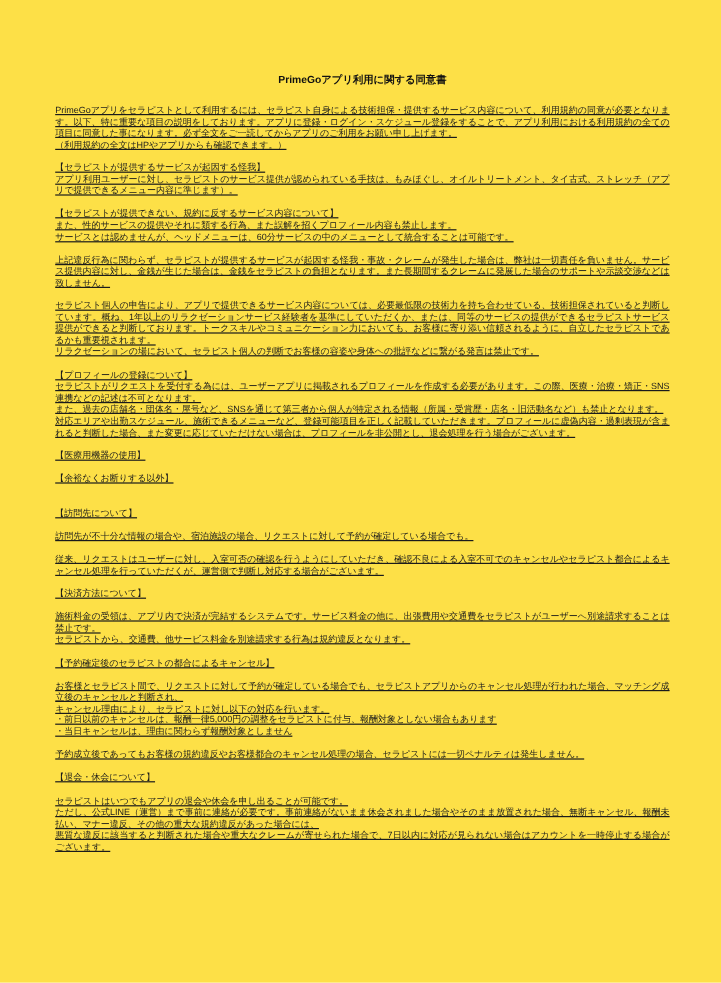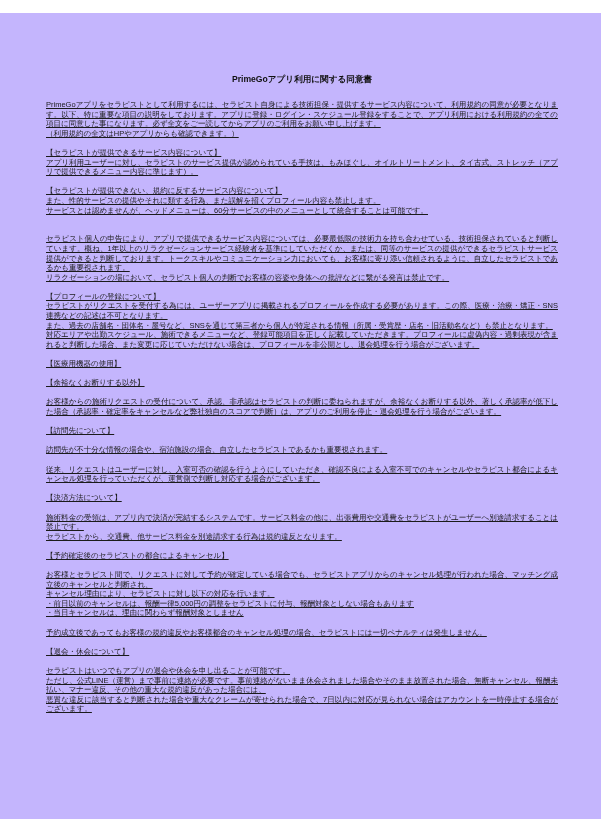--- a/index.html
+++ b/index.html
@@ -1,21 +1,21 @@
 <!DOCTYPE html>
 <html><head>
 <meta charset="utf-8">
 <style>
   html, body { margin: 0; padding: 0; background: #ffffff; }
   body {
     width: 601px; height: 819px; position: relative; overflow: hidden;
     font-family: "Liberation Sans", "DejaVu Sans", sans-serif;
     -webkit-font-smoothing: antialiased;
   }
-  .page { position: absolute; inset: 0; background: #c4b5fd; margin-top: 13px; }
+  .page { position: absolute; inset: 0; background: #fde047; }
   .doc {
     position: absolute; left: 46px; top: 60px; width: 512px;
     color: #1b1b1b; font-size: 7.5px; line-height: 9.6px;
     text-align: justify; text-justify: inter-ideograph;
     word-break: break-all;
   }
   .title {
     text-align: center; font-weight: bold; font-size: 8.6px;
     line-height: 12px; margin: 0 0 15px 0; color: #111;
   }
@@ -27,51 +27,51 @@
 
 <div class="page">
   <div class="doc">
 
     <div class="title">PrimeGoアプリ利用に関する同意書</div>
 
     <div class="p">PrimeGoアプリをセラピストとして利用するには、セラピスト自身による技術担保・提供するサービス内容について、利用規約の同意が必要となります。以下、特に重要な項目の説明をしております。アプリに登録・ログイン・スケジュール登録をすることで、アプリ利用における利用規約の全ての項目に同意した事になります。必ず全文をご一読してからアプリのご利用をお願い申し上げます。</div>
     <div class="p">（利用規約の全文はHPやアプリからも確認できます。）</div>
     <div class="sp"></div>
 
-    <div class="h">【セラピストが提供できるサービス内容について】</div>
+    <div class="h">【セラピストが提供するサービスが起因する怪我】</div>
     <div class="p">アプリ利用ユーザーに対し、セラピストのサービス提供が認められている手技は、もみほぐし、オイルトリートメント、タイ古式、ストレッチ（アプリで提供できるメニュー内容に準じます）。</div>
     <div class="sp"></div>
 
     <div class="h">【セラピストが提供できない、規約に反するサービス内容について】</div>
     <div class="p">また、性的サービスの提供やそれに類する行為、また誤解を招くプロフィール内容も禁止します。</div>
     <div class="p">サービスとは認めませんが、ヘッドメニューは、60分サービスの中のメニューとして統合することは可能です。</div>
     <div class="sp"></div>
+    <div class="p">上記違反行為に関わらず、セラピストが提供するサービスが起因する怪我・事故・クレームが発生した場合は、弊社は一切責任を負いません。サービス提供内容に対し、金銭が生じた場合は、金銭をセラピストの負担となります。また長期間するクレームに発展した場合のサポートや示談交渉などは致しません。</div>
     <div class="sp"></div>
 
     <div class="p">セラピスト個人の申告により、アプリで提供できるサービス内容については、必要最低限の技術力を持ち合わせている、技術担保されていると判断しています。概ね、1年以上のリラクゼーションサービス経験者を基準にしていただくか、または、同等のサービスの提供ができるセラピストサービス提供ができると判断しております。トークスキルやコミュニケーション力においても、お客様に寄り添い信頼されるように、自立したセラピストであるかも重要視されます。</div>
     <div class="p">リラクゼーションの場において、セラピスト個人の判断でお客様の容姿や身体への批評などに繋がる発言は禁止です。</div>
     <div class="sp"></div>
 
     <div class="h">【プロフィールの登録について】</div>
     <div class="p">セラピストがリクエストを受付する為には、ユーザーアプリに掲載されるプロフィールを作成する必要があります。この際、医療・治療・矯正・SNS連携などの記述は不可となります。</div>
     <div class="p">また、過去の店舗名・団体名・屋号など、SNSを通じて第三者から個人が特定される情報（所属・受賞歴・店名・旧活動名など）も禁止となります。</div>
     <div class="p">対応エリアや出勤スケジュール、施術できるメニューなど、登録可能項目を正しく記載していただきます。プロフィールに虚偽内容・過剰表現が含まれると判断した場合、また変更に応じていただけない場合は、プロフィールを非公開とし、退会処理を行う場合がございます。</div>
     <div class="sp"></div>
 
     <div class="h">【医療用機器の使用】</div>
     <div class="sp"></div>
 
     <div class="h">【余裕なくお断りする以外】</div>
     <div class="sp"></div>
-    <div class="p">お客様からの施術リクエストの受付について、承認、非承認はセラピストの判断に委ねられますが、余裕なくお断りする以外、著しく承認率が低下した場合（承認率・確定率をキャンセルなど弊社独自のスコアで判断）は、アプリのご利用を停止・退会処理を行う場合がございます。</div>
     <div class="sp"></div>
 
     <div class="h">【訪問先について】</div>
     <div class="sp"></div>
-    <div class="p">訪問先が不十分な情報の場合や、宿泊施設の場合、自立したセラピストであるかも重要視されます。</div>
+    <div class="p">訪問先が不十分な情報の場合や、宿泊施設の場合、リクエストに対して予約が確定している場合でも。</div>
     <div class="sp"></div>
     <div class="p">従来、リクエストはユーザーに対し、入室可否の確認を行うようにしていただき、確認不良による入室不可でのキャンセルやセラピスト都合によるキャンセル処理を行っていただくが、運営側で判断し対応する場合がございます。</div>
     <div class="sp"></div>
 
     <div class="h">【決済方法について】</div>
     <div class="sp"></div>
     <div class="p">施術料金の受領は、アプリ内で決済が完結するシステムです。サービス料金の他に、出張費用や交通費をセラピストがユーザーへ別途請求することは禁止です。</div>
     <div class="p">セラピストから、交通費、他サービス料金を別途請求する行為は規約違反となります。</div>
     <div class="sp"></div>
 

